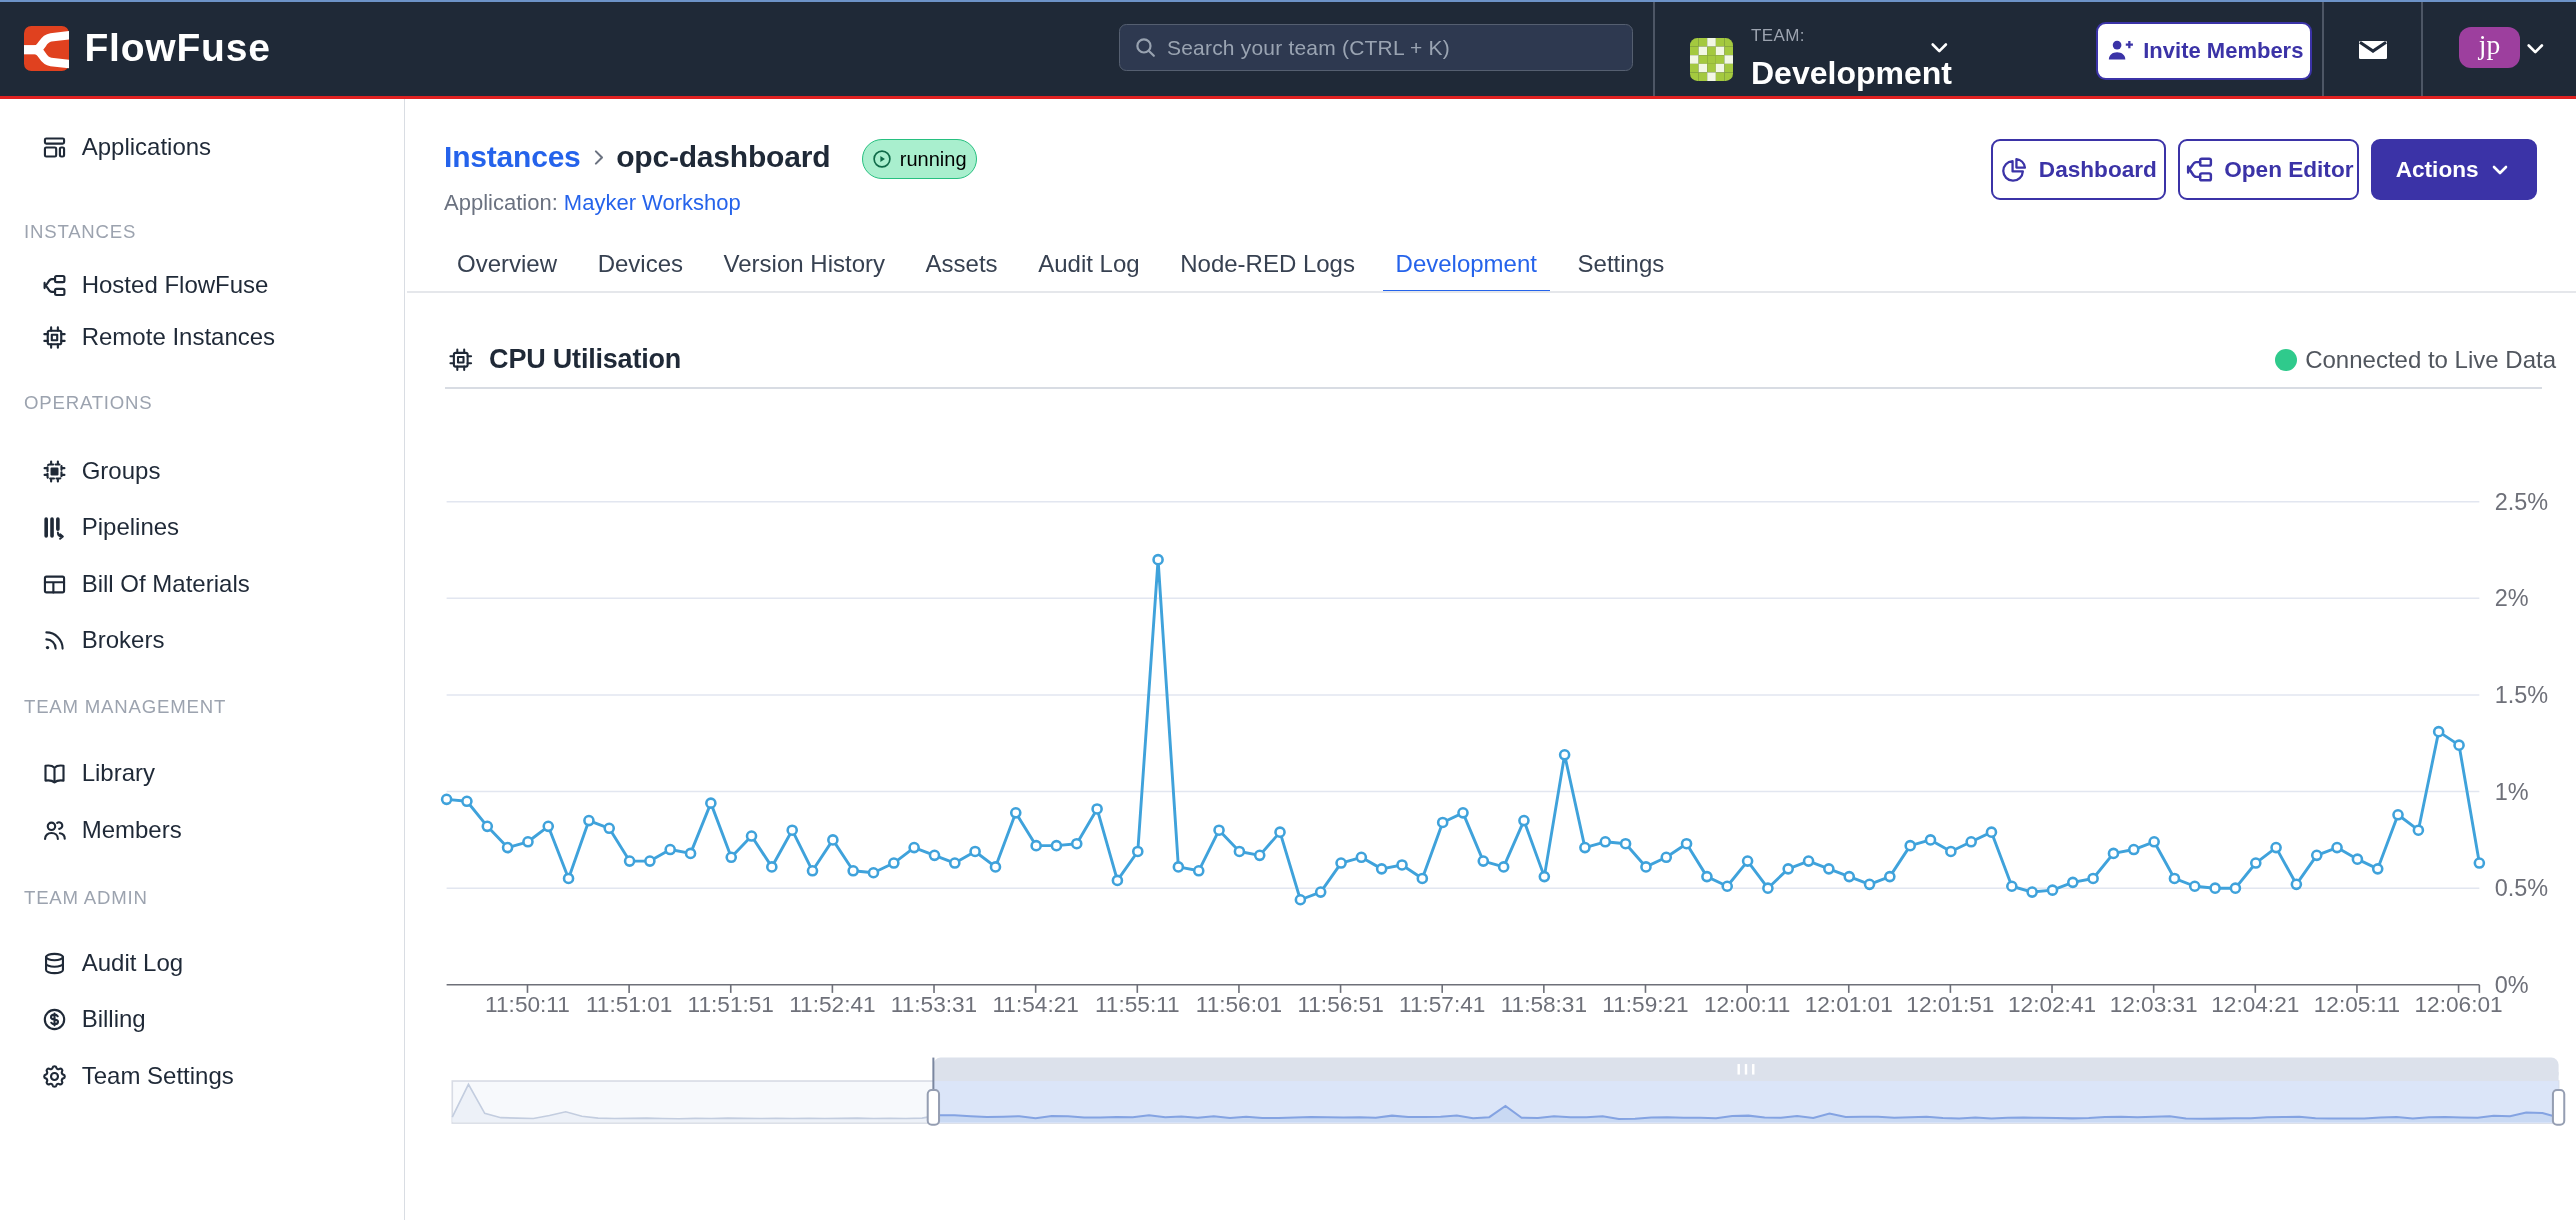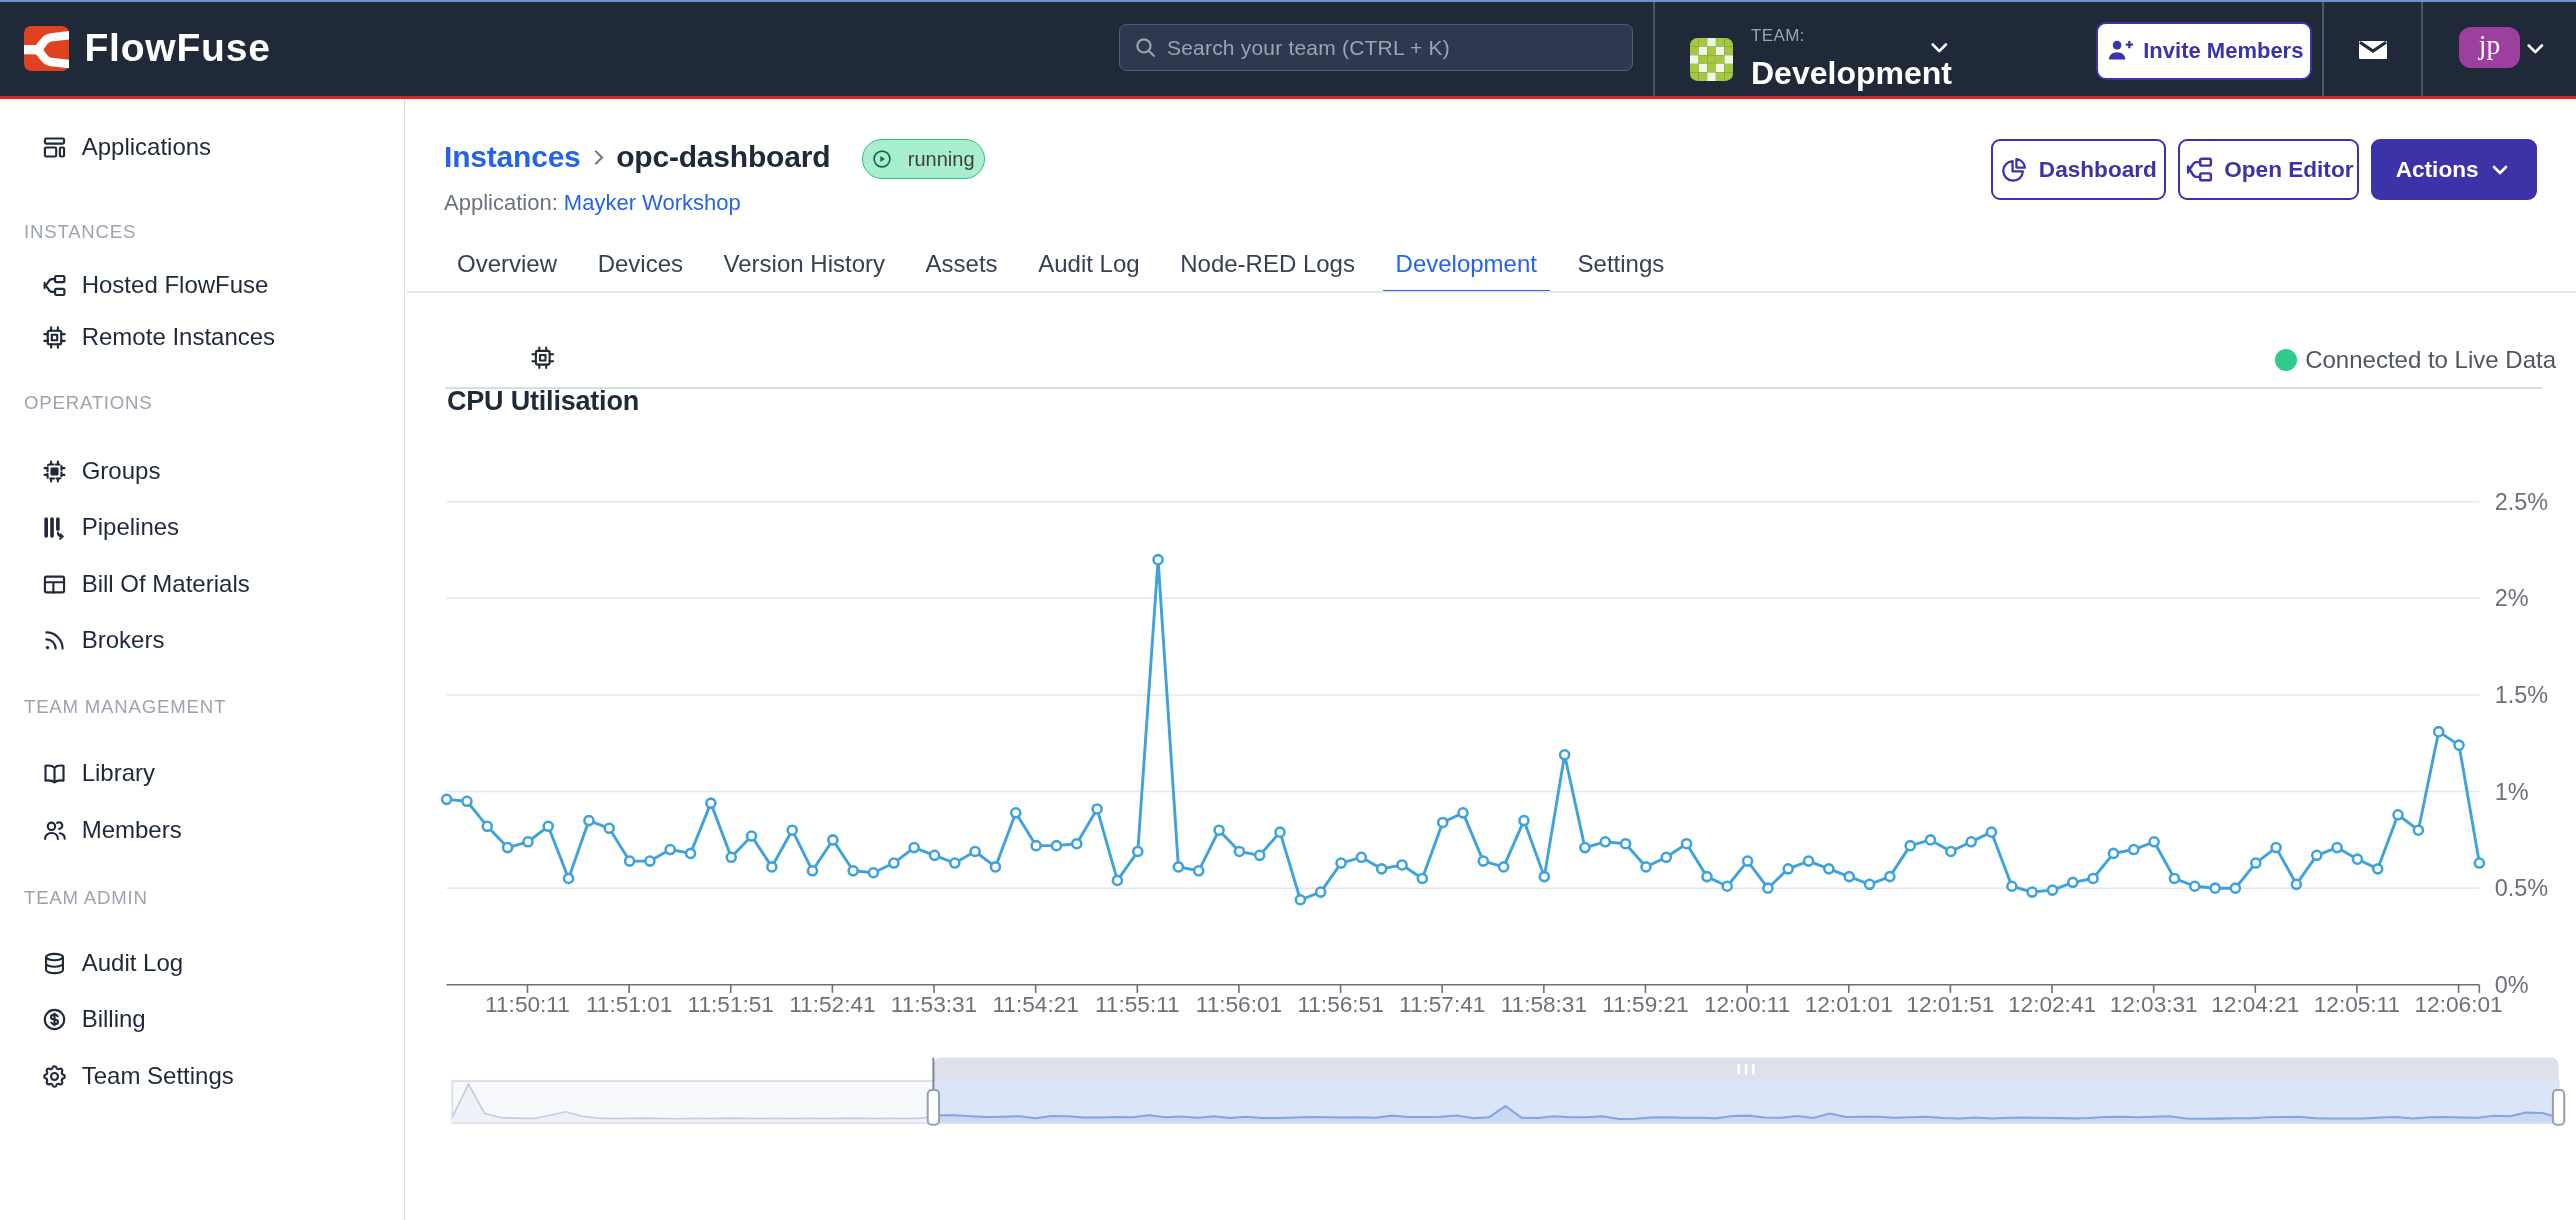--- a/index.html
+++ b/index.html
@@ -8,33 +8,33 @@
 #redline { position:absolute; left:0; top:96px; width:2576px; height:3.2px; background:#e12121; }
 #sidebar { position:absolute; left:0; top:99px; width:405px; height:1121px; background:#fff; border-right:1.6px solid #d9dde3; }
 .srow { position:absolute; left:41px; display:flex; align-items:center; gap:13.7px; height:40px; }
 .srow span { font-size:24px; color:#1f2937; }
 .shdr { position:absolute; left:24px; font-size:18.6px; color:#9ca3af; letter-spacing:0.8px; font-weight:500; }
 #main { position:absolute; left:407px; top:99px; width:2169px; height:1121px; background:#fff; }
 #crumbs { position:absolute; left:37px; top:36px; display:flex; align-items:center; }
 #crumbs .l1 { font-size:30px; font-weight:700; color:#2563eb; letter-spacing:-0.2px; }
 #crumbs .l2 { font-size:30px; font-weight:700; color:#1f2937; letter-spacing:-0.2px; }
 #pill { display:flex; align-items:center; gap:6.5px; margin-left:32px; margin-top:4px; background:#a9efce; border:1.6px solid #27c080; border-radius:20px; height:40px; padding:0 9px 0 8px; }
-#pill span { font-size:20px; color:#404040;margin-left:8px; }
+#pill span { font-size:20px; color:#000000; }
 #appline { position:absolute; left:37px; top:91px; font-size:22px; color:#6b7280; }
 #appline a { color:#2563eb; text-decoration:none; }
 .hbtn { position:absolute; top:40px; height:61px; border:2px solid #3b33a7; border-radius:9px;
   background:#fff; color:#3b33a7; font-size:22.6px; font-weight:700; display:flex; align-items:center; justify-content:center; gap:9.7px; white-space:nowrap; }
 #btn-dash { left:1584px; width:175px; }
 #btn-edit { left:1771px; width:181px; }
 #btn-act  { left:1964px; width:166px; background:#3b33a7; color:#fff; border-color:#3b33a7; }
 #tabs { position:absolute; left:37px; top:136px; display:flex; }
 .tab { font-size:24px; color:#374151; padding:14.6px 13px 12px; margin-right:14.6px; }
 .tab.act { color:#2563eb; border-bottom:3.2px solid #2563eb; }
 #tabline { position:absolute; left:0px; top:192px; width:2169px; height:1.6px; background:#e5e7eb; }
-#chtitle { position:absolute; left:40px; top:245px; display:flex; align-items:center; gap:14.6px;flex-direction:column; }
+#chtitle { position:absolute; left:40px; top:245px; display:flex; align-items:center; gap:14.6px; }
 #chtitle b { font-size:27px; letter-spacing:-0.2px; color:#1f2937; font-weight:700; }
 #live { position:absolute; right:20px; top:247px; display:flex; align-items:center; gap:8px; font-size:24px; color:#51565e; }
 #live i { width:22.6px; height:22.6px; border-radius:50%; background:#2fca8c; }
 #chdiv { position:absolute; left:38px; top:288px; width:2097px; height:1.6px; background:#d8dce3; }
 #chart { position:absolute; left:0; top:289px; }
 
 #logo { position:absolute; left:24px; top:23.4px; display:flex; align-items:center; gap:15.4px; }
 #logo b { color:#fff; font-size:39px; font-weight:700; letter-spacing:0.8px; }
 #search { position:absolute; left:1119px; top:22px; width:514px; height:47px; background:#2e3950; border:1.6px solid #555f70; border-radius:7.3px; display:flex; align-items:center; padding:0 13px; gap:9px; }
 #search span { color:#9aa4b2; font-size:21px; letter-spacing:0.2px; }

